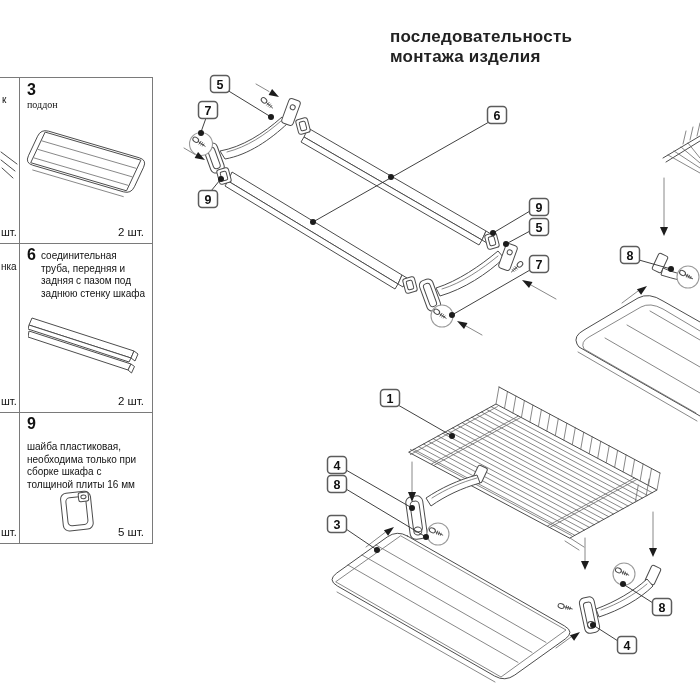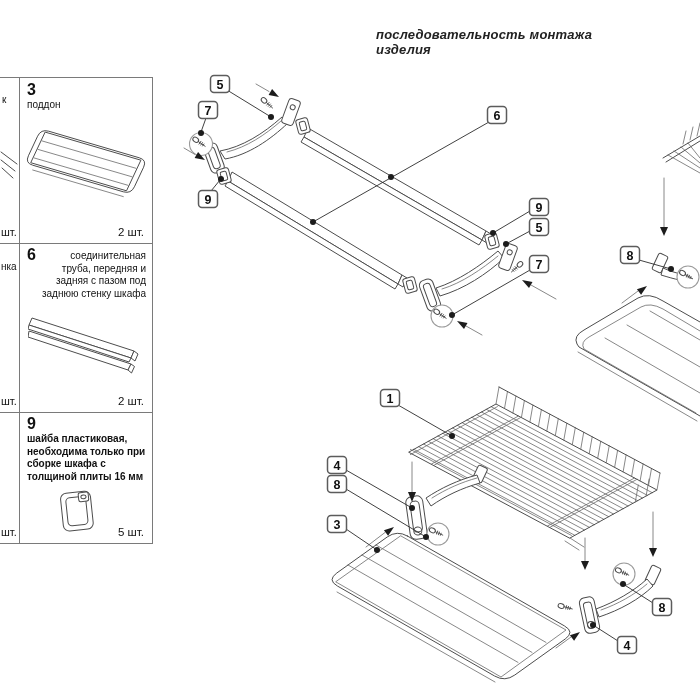--- a/index.html
+++ b/index.html
@@ -1,33 +1,33 @@
 <!DOCTYPE html>
 <html><head>
 <meta charset="utf-8">
 <style>
   html,body{margin:0;padding:0;background:#fff;}
   body{width:700px;height:700px;position:relative;overflow:hidden;
        font-family:"Liberation Sans",sans-serif;color:#111;}
-  .title{position:absolute;left:376px;top:27px;width:250px;font-size:13px;
-         font-weight:bold;color:#222;letter-spacing:.2px;font-style:italic;}
+  .title{position:absolute;left:390px;top:27px;width:250px;font-size:17px;
+         font-weight:bold;color:#222;letter-spacing:.2px;}
   
   .parts-table{position:absolute;left:0;top:77px;width:152px;height:465px;
     border-top:1px solid #7a7a7a;border-right:1px solid #7a7a7a;border-bottom:1px solid #7a7a7a;}
   .vline{position:absolute;left:19px;top:0;bottom:0;width:0;border-left:1px solid #7a7a7a;}
   .hline{position:absolute;left:0;width:100%;height:0;border-top:1px solid #7a7a7a;}
   .hl1{top:165px}.hl2{top:334px}
   .cell{position:absolute;left:20px;width:132px;}
   .c3{top:0;height:165px}.c6{top:165px;height:169px}.c9{top:334px;height:131px}
   .sl{position:absolute;left:0;width:19px;}
   .num{font-size:16px;font-weight:bold;margin:4px 0 0 7px;line-height:1;}
   .pname{font-size:10px;line-height:1.25;}
-  .c3 .pname{margin:1px 0 0 7px;}
-  .c6 .pname{margin:-13px 6px 0 21px;text-align:right;}
-  .c9 .pname{margin:1px 6px 0 7px;font-weight:bold;}
+  .c3 .pname{margin:1px 0 0 7px;font-family:Liberation Serif, serif;}
+  .c6 .pname{margin:-13px 6px 0 21px;text-align:left;}
+  .c9 .pname{margin:9px 6px 0 7px;}
   .qty{position:absolute;right:8px;bottom:5px;font-size:11.5px;margin-top:48px;}
   .frag{position:absolute;font-size:10px;}
   .fragqty{position:absolute;left:1px;bottom:5px;font-size:11px;}
   .icon{position:absolute;}
   svg{display:block}
   
   .st{stroke:#4d4d4d;fill:none;stroke-width:1;stroke-linecap:round;stroke-linejoin:round}
   .stw{stroke:#4d4d4d;fill:#fff;stroke-width:1;stroke-linejoin:round}
   .thin{stroke:#6a6a6a;stroke-width:.8;fill:none;stroke-linecap:round}
   .ldr{stroke:#2b2b2b;stroke-width:.9;fill:none}

